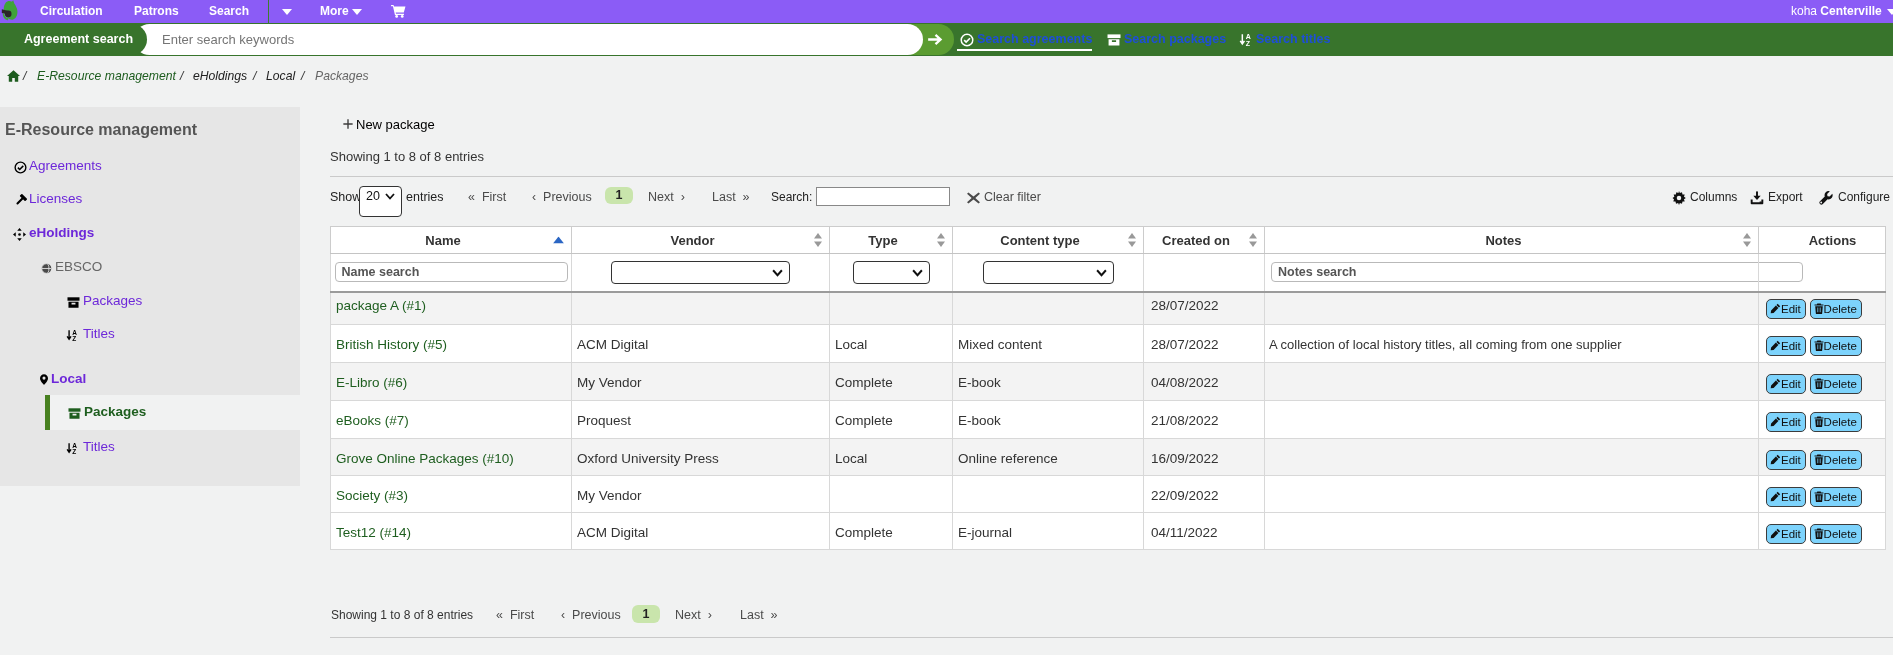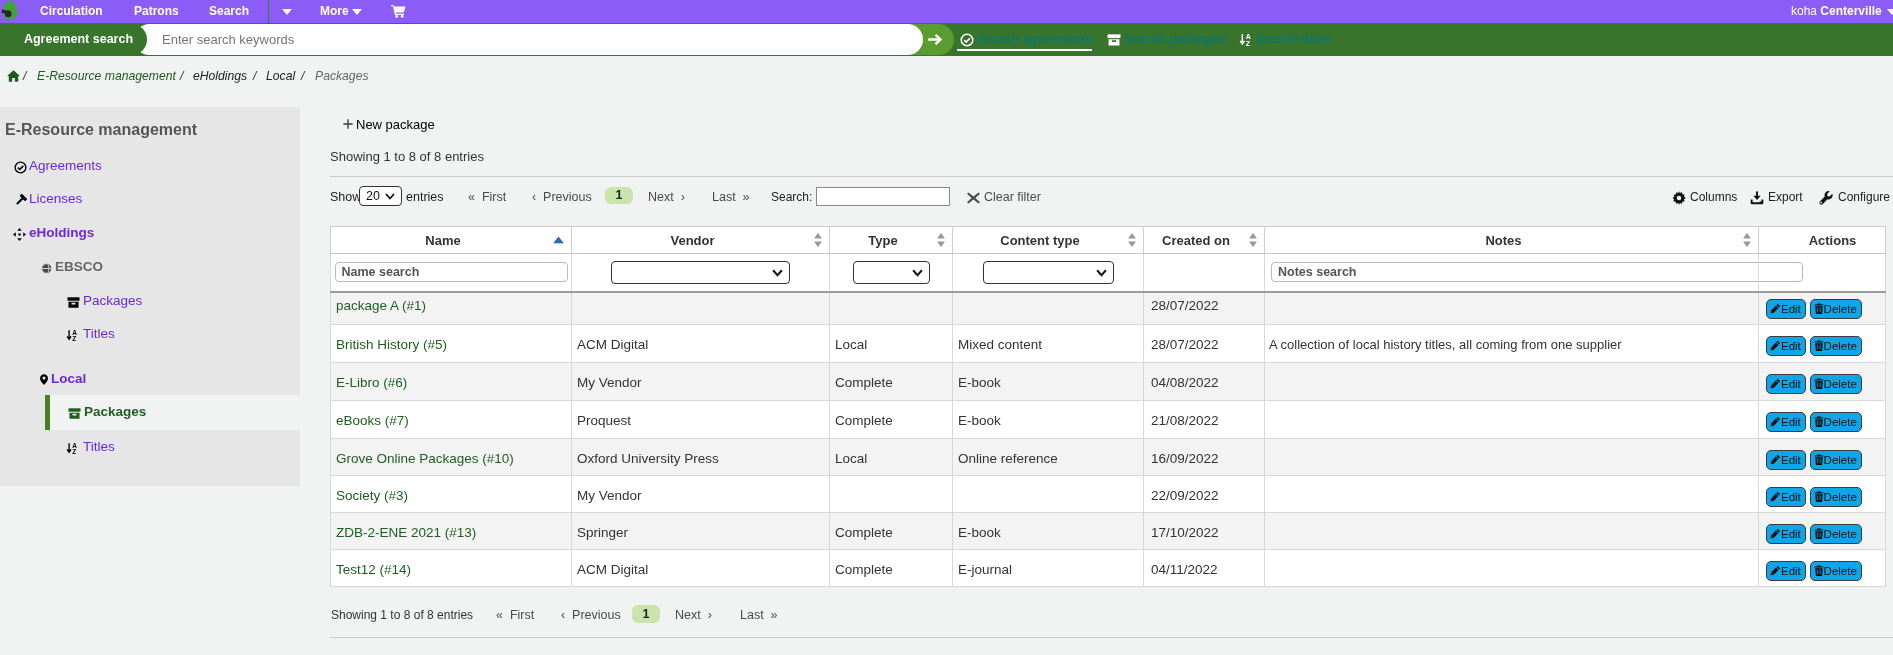--- a/index.html
+++ b/index.html
@@ -11,21 +11,21 @@
   #topnav .lnk { position:absolute; top:0; height:23px; line-height:23px; color:#fff;
      font-weight:bold; font-size:12px; }
   #topnav .sep { position:absolute; left:268px; top:0; width:1px; height:23px; background:#3e7d2e; }
 
   #greenbar { position:absolute; left:0; top:23px; width:1893px; height:33px; background:#38742c; }
   #srch-white { position:absolute; left:134px; top:24px; width:789px; height:31px; background:#fff; border-radius:16px; z-index:2; }
   #srch-label { position:absolute; left:-20px; top:24px; width:167px; height:31px; background:#38742c; border-radius:0 16px 16px 0; z-index:3;
      color:#fff; font-weight:bold; font-size:12.5px; line-height:31px; text-align:center; padding-left:30px;}
   #srch-btn { position:absolute; left:900px; top:24px; width:54px; height:31px; background:#5b9c31; border-radius:0 16px 16px 0; z-index:1; }
   #srch-ph { position:absolute; left:162px; top:24px; height:31px; line-height:31px; z-index:4; color:#757575; font-size:13px; }
-  .gbl { position:absolute; top:23px; height:33px; line-height:33px; color:#0f766e; font-weight:bold; font-size:12.5px; z-index:4; }
+  .gbl { position:absolute; top:23px; height:33px; line-height:33px; color:#1d4ed8; font-weight:bold; font-size:12.5px; z-index:4; }
 
   #crumbs { position:absolute; left:0; top:56px; width:1893px; height:40px; }
   #crumbs span { position:absolute; top:0; height:40px; line-height:40px; font-size:12.2px; font-style:italic; }
 
   #sidebar { position:absolute; left:0; top:107px; width:300px; height:379px; background:#e6e6e6; }
   .side-item { position:absolute; font-size:13.5px; color:#6d28d9; white-space:nowrap; }
 
   #tbl { position:absolute; left:330px; top:226px; width:1555px; border-collapse:collapse; table-layout:fixed; background:#fff; font-size:13.5px; color:#333; }
   #tbl th { font-size:13px; font-weight:bold; text-align:center; border:1px solid #cccccc; border-bottom:1px solid #c4c4c4; height:27px; position:relative; background:#fff; padding-right:16px;}
   #tbl td { border-left:1px solid #d8d8d8; border-right:1px solid #d8d8d8; padding:0 0 0 5px; }
@@ -34,21 +34,21 @@
   #tbl tr.r1 td { padding-top:4px; }
   #tbl tr.r1 td.act { padding-top:6px; }
   #tbl tr.odd td { background:#f3f3f3; }
   #tbl a { color:#1e5e1f; text-decoration:none; }
   .sorticon { position:absolute; right:7px; top:50%; transform:translateY(-50%); }
 
   .fsel { display:inline-block; height:23px; background:#fff; border:1.5px solid #333; border-radius:4px; position:relative; vertical-align:middle;}
   .fsel svg { position:absolute; right:6px; top:5px; }
   .finput { height:20px; background:#fff; border:1px solid #b9b9b9; border-radius:4px; font-weight:bold; color:#555; font-size:12.5px; line-height:19px; text-align:left; padding-left:6px; }
 
-  .btn { display:inline-block; height:20px; background:#0ea5e9; border:1.4px solid #3c3c3c; border-radius:5px; font-size:11.5px; color:#111; line-height:18px; padding:0 4px 0 3px; vertical-align:middle; }
+  .btn { display:inline-block; height:20px; background:#7dd3fc; border:1.4px solid #3c3c3c; border-radius:5px; font-size:11.5px; color:#111; line-height:18px; padding:0 4px 0 3px; vertical-align:middle; }
   .btn svg { vertical-align:-1px; }
 
   .pgr { position:absolute; font-size:12.5px; color:#4a4a4a; white-space:nowrap; }
   .pgpill { position:absolute; background:#c9e5ac; border-radius:6px; color:#222; font-size:12.5px; font-weight:bold; text-align:center; }
 </style>
 </head>
 <body>
 
 
 <div id="topnav">
@@ -147,21 +147,21 @@
   <div class="side-item" style="left:29px;top:118px;font-weight:bold">eHoldings</div>
   <svg class="abs" style="left:13px;top:121px" width="13" height="13" viewBox="0 0 16 16">
     <g fill="#000">
       <path d="M8 0 L10.8 3.4 H5.2 Z"></path>
       <path d="M8 16 L10.8 12.6 H5.2 Z"></path>
       <path d="M0 8 L3.4 5.2 V10.8 Z"></path>
       <path d="M16 8 L12.6 5.2 V10.8 Z"></path>
       <circle cx="8" cy="8" r="1.6"></circle>
     </g>
   </svg>
-  <div class="side-item" style="left:55px;top:152px;font-weight:bold;color:#666">EBSCO</div>
+  <div class="side-item" style="left:55px;top:152px;font-weight:normal;color:#666">EBSCO</div>
   <svg class="abs" style="left:41px;top:156px" width="11" height="11" viewBox="0 0 16 16">
     <circle cx="8" cy="8" r="7" fill="#4a4a4a"></circle>
     <path d="M8 1 a7 7 0 0 0 0 14 a3.5 7 0 0 0 0 -14 M1 8 h14" stroke="#ddd" stroke-width="1.3" fill="none"></path>
   </svg>
   <div class="side-item" style="left:83px;top:186px">Packages</div>
   <svg class="abs" style="left:67px;top:189px" width="13" height="13" viewBox="0 0 16 16">
     <rect x="0.6" y="1.6" width="14.8" height="4.2" fill="#000"></rect>
     <path d="M1.8 7 h12.4 v7.4 H1.8 Z M5.6 8.4 h4.8 v2 H5.6 Z" fill="#000" fill-rule="evenodd"></path>
   </svg>
   <div class="side-item" style="left:83px;top:219px">Titles</div>
@@ -191,21 +191,21 @@
 
 <svg class="abs" style="left:343px;top:119px" width="10" height="10" viewBox="0 0 14 14">
     <path d="M7 0.5 v13 M0.5 7 h13" stroke="#3c3c3c" stroke-width="1.9"></path>
   </svg>
 <span class="abs" style="left:356px;top:117px;font-size:13px;color:#000000">New package</span>
 <span class="abs" style="left:330px;top:149px;font-size:13px;color:#333">Showing 1 to 8 of 8 entries</span>
 
 <div class="abs" style="left:330px;top:176px;width:1563px;height:1px;background:#cacaca"></div>
 
 <span class="pgr" style="left:330px;top:190px;color:#222">Show</span>
-<div class="fsel abs" style="left:359px;top:186px;width:43px;height:20px">
+<div class="fsel abs" style="left:359px;top:186px;width:43px;height:31px">
   <span style="position:absolute;left:6px;top:1px;font-size:12.5px;color:#111;line-height:17px">20</span>
   <svg style="top:6px" width="10" height="7" viewBox="0 0 10 7">
       <path d="M1 1 l4 4.5 L9 1" stroke="#111" stroke-width="1.8" fill="none"></path>
     </svg>
 </div>
 <span class="pgr" style="left:406px;top:190px;color:#222">entries</span>
 <span class="pgr" style="left:468px;top:190px">«&nbsp; First</span>
 <span class="pgr" style="left:532px;top:190px">‹&nbsp; Previous</span>
 <div class="pgpill" style="left:605px;top:187px;width:28px;height:17px;line-height:17px">1</div>
 <span class="pgr" style="left:648px;top:190px">Next &nbsp;›</span>
@@ -363,33 +363,20 @@
         <td></td>
         <td></td>
         <td style="padding-left:7px">22/09/2022</td>
         <td style="padding-left:4px;font-size:13px"></td>
   <td class="act" style="padding-left:7px"><span class="btn"><svg width="11" height="11" viewBox="0 0 16 16">
               <path fill="#111" d="M11.2 1.2 l3.6 3.6 -1.8 1.8 -3.6-3.6 Z M8.6 3.8 l3.6 3.6 -7 7 L1 15 l.6-4.2 Z"></path>
             </svg>Edit</span> <span class="btn"><svg width="10" height="11" viewBox="0 0 14 16">
               <path fill="#111" d="M4.5 0.8 h5 l.7 1.2 H13.5 v1.6 H0.5 V2 h3.3 Z M1.5 4.6 h11 L11.6 15.2 a1 1 0 0 1 -1 .8 H3.4 a1 1 0 0 1 -1-.8 Z M4.7 6.4 v7 h1.2 v-7 Z M8.1 6.4 v7 h1.2 v-7 Z"></path>
             </svg>Delete</span></td>
 </tr>
-<tr class="data odd" style="height:37px">
-  <td><a>ZDB-2-ENE 2021 (#13)</a></td>
-        <td>Springer</td>
-        <td>Complete</td>
-        <td>E-book</td>
-        <td style="padding-left:7px">17/10/2022</td>
-        <td style="padding-left:4px;font-size:13px"></td>
-  <td class="act" style="padding-left:7px"><span class="btn"><svg width="11" height="11" viewBox="0 0 16 16">
-              <path fill="#111" d="M11.2 1.2 l3.6 3.6 -1.8 1.8 -3.6-3.6 Z M8.6 3.8 l3.6 3.6 -7 7 L1 15 l.6-4.2 Z"></path>
-            </svg>Edit</span> <span class="btn"><svg width="10" height="11" viewBox="0 0 14 16">
-              <path fill="#111" d="M4.5 0.8 h5 l.7 1.2 H13.5 v1.6 H0.5 V2 h3.3 Z M1.5 4.6 h11 L11.6 15.2 a1 1 0 0 1 -1 .8 H3.4 a1 1 0 0 1 -1-.8 Z M4.7 6.4 v7 h1.2 v-7 Z M8.1 6.4 v7 h1.2 v-7 Z"></path>
-            </svg>Delete</span></td>
-</tr>
 <tr class="data" style="height:37px">
   <td><a>Test12 (#14)</a></td>
         <td>ACM Digital</td>
         <td>Complete</td>
         <td>E-journal</td>
         <td style="padding-left:7px">04/11/2022</td>
         <td style="padding-left:4px;font-size:13px"></td>
   <td class="act" style="padding-left:7px"><span class="btn"><svg width="11" height="11" viewBox="0 0 16 16">
               <path fill="#111" d="M11.2 1.2 l3.6 3.6 -1.8 1.8 -3.6-3.6 Z M8.6 3.8 l3.6 3.6 -7 7 L1 15 l.6-4.2 Z"></path>
             </svg>Edit</span> <span class="btn"><svg width="10" height="11" viewBox="0 0 14 16">

